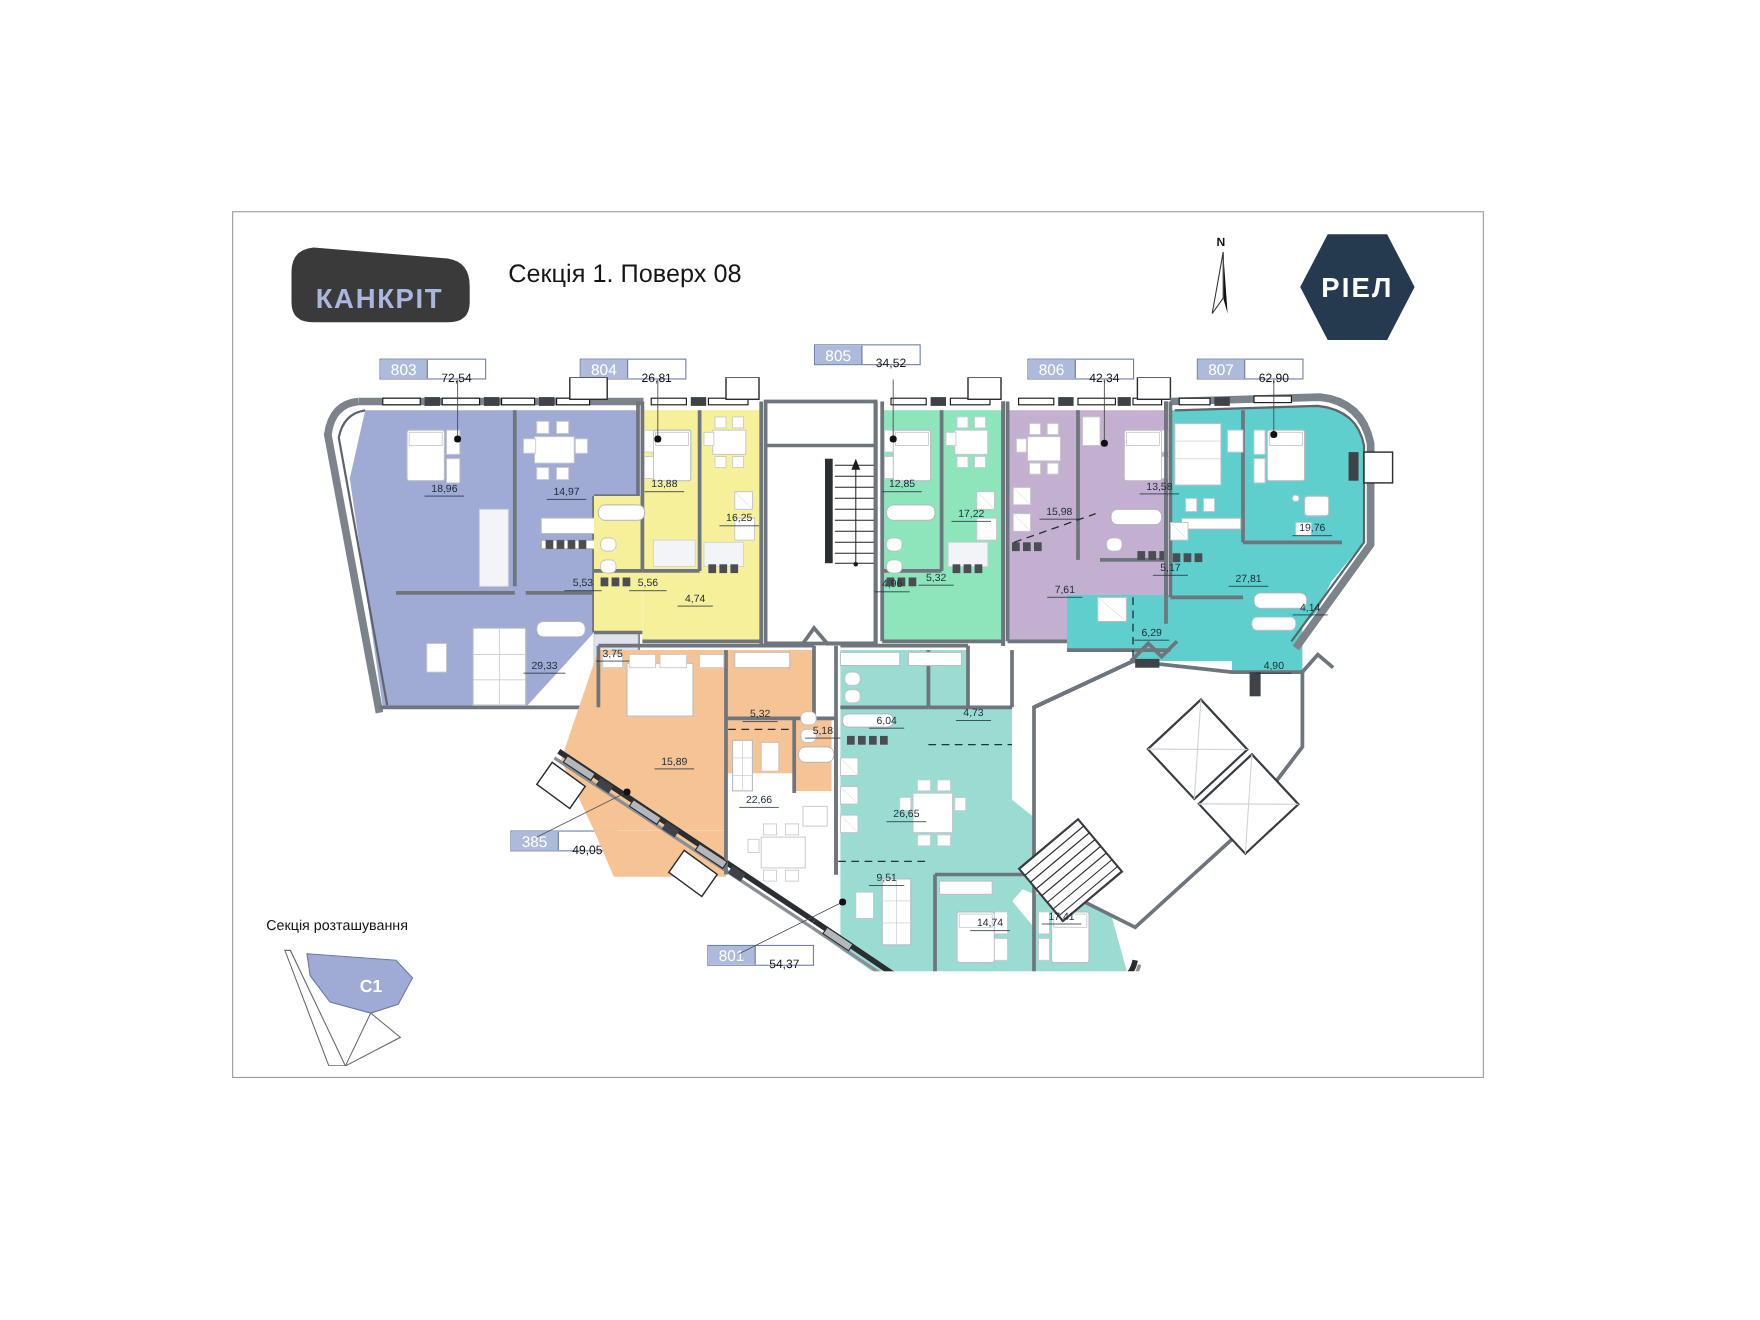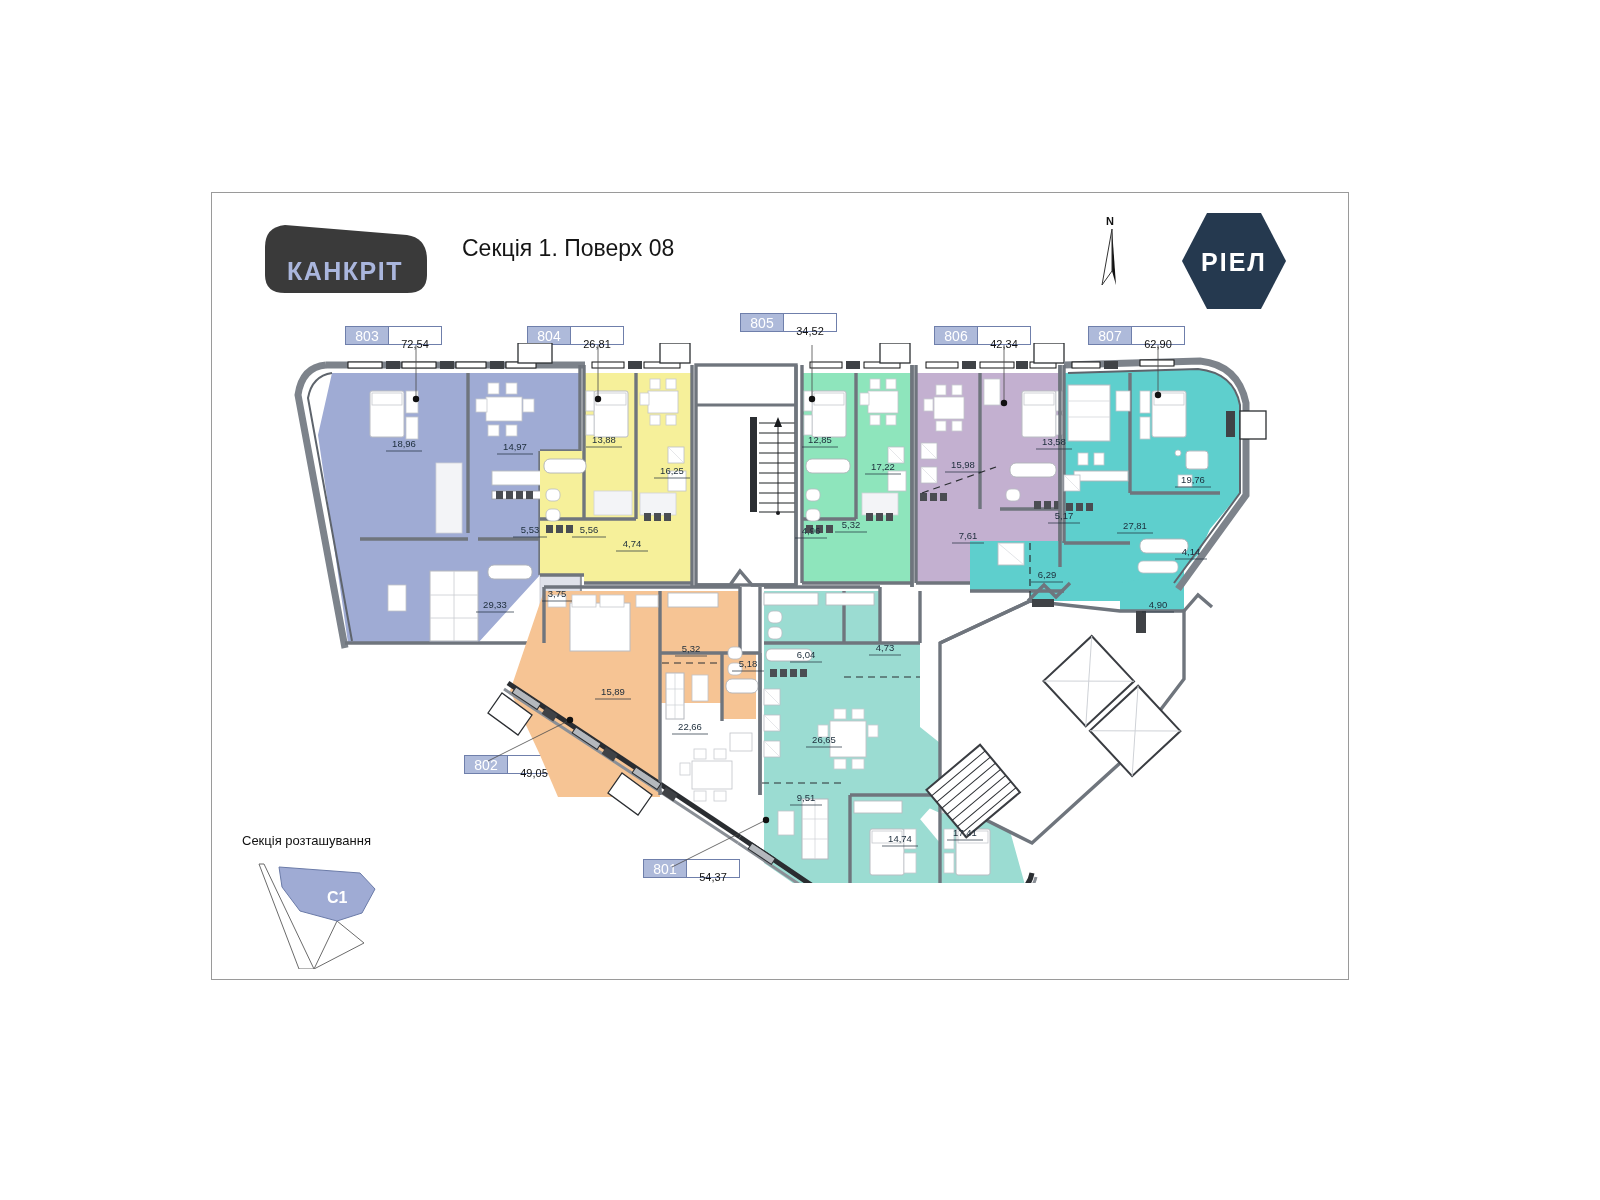--- a/index.html
+++ b/index.html
@@ -95,21 +95,21 @@
   </div>
   <div class="tag" style="left:722px;top:133px">
     <div class="num">806</div>
     <div class="area">42,34</div>
   </div>
   <div class="tag" style="left:876px;top:133px">
     <div class="num">807</div>
     <div class="area">62,90</div>
   </div>
   <div class="tag" style="left:252px;top:562px">
-    <div class="num">802</div>
+    <div class="num">385</div>
     <div class="area">49,05</div>
   </div>
   <div class="tag" style="left:431px;top:666px">
     <div class="num">801</div>
     <div class="area">54,37</div>
   </div>
 
   <div id="plan">
   <svg viewBox="0 0 1050 540" width="1050" height="540" aria-hidden="true">
 

